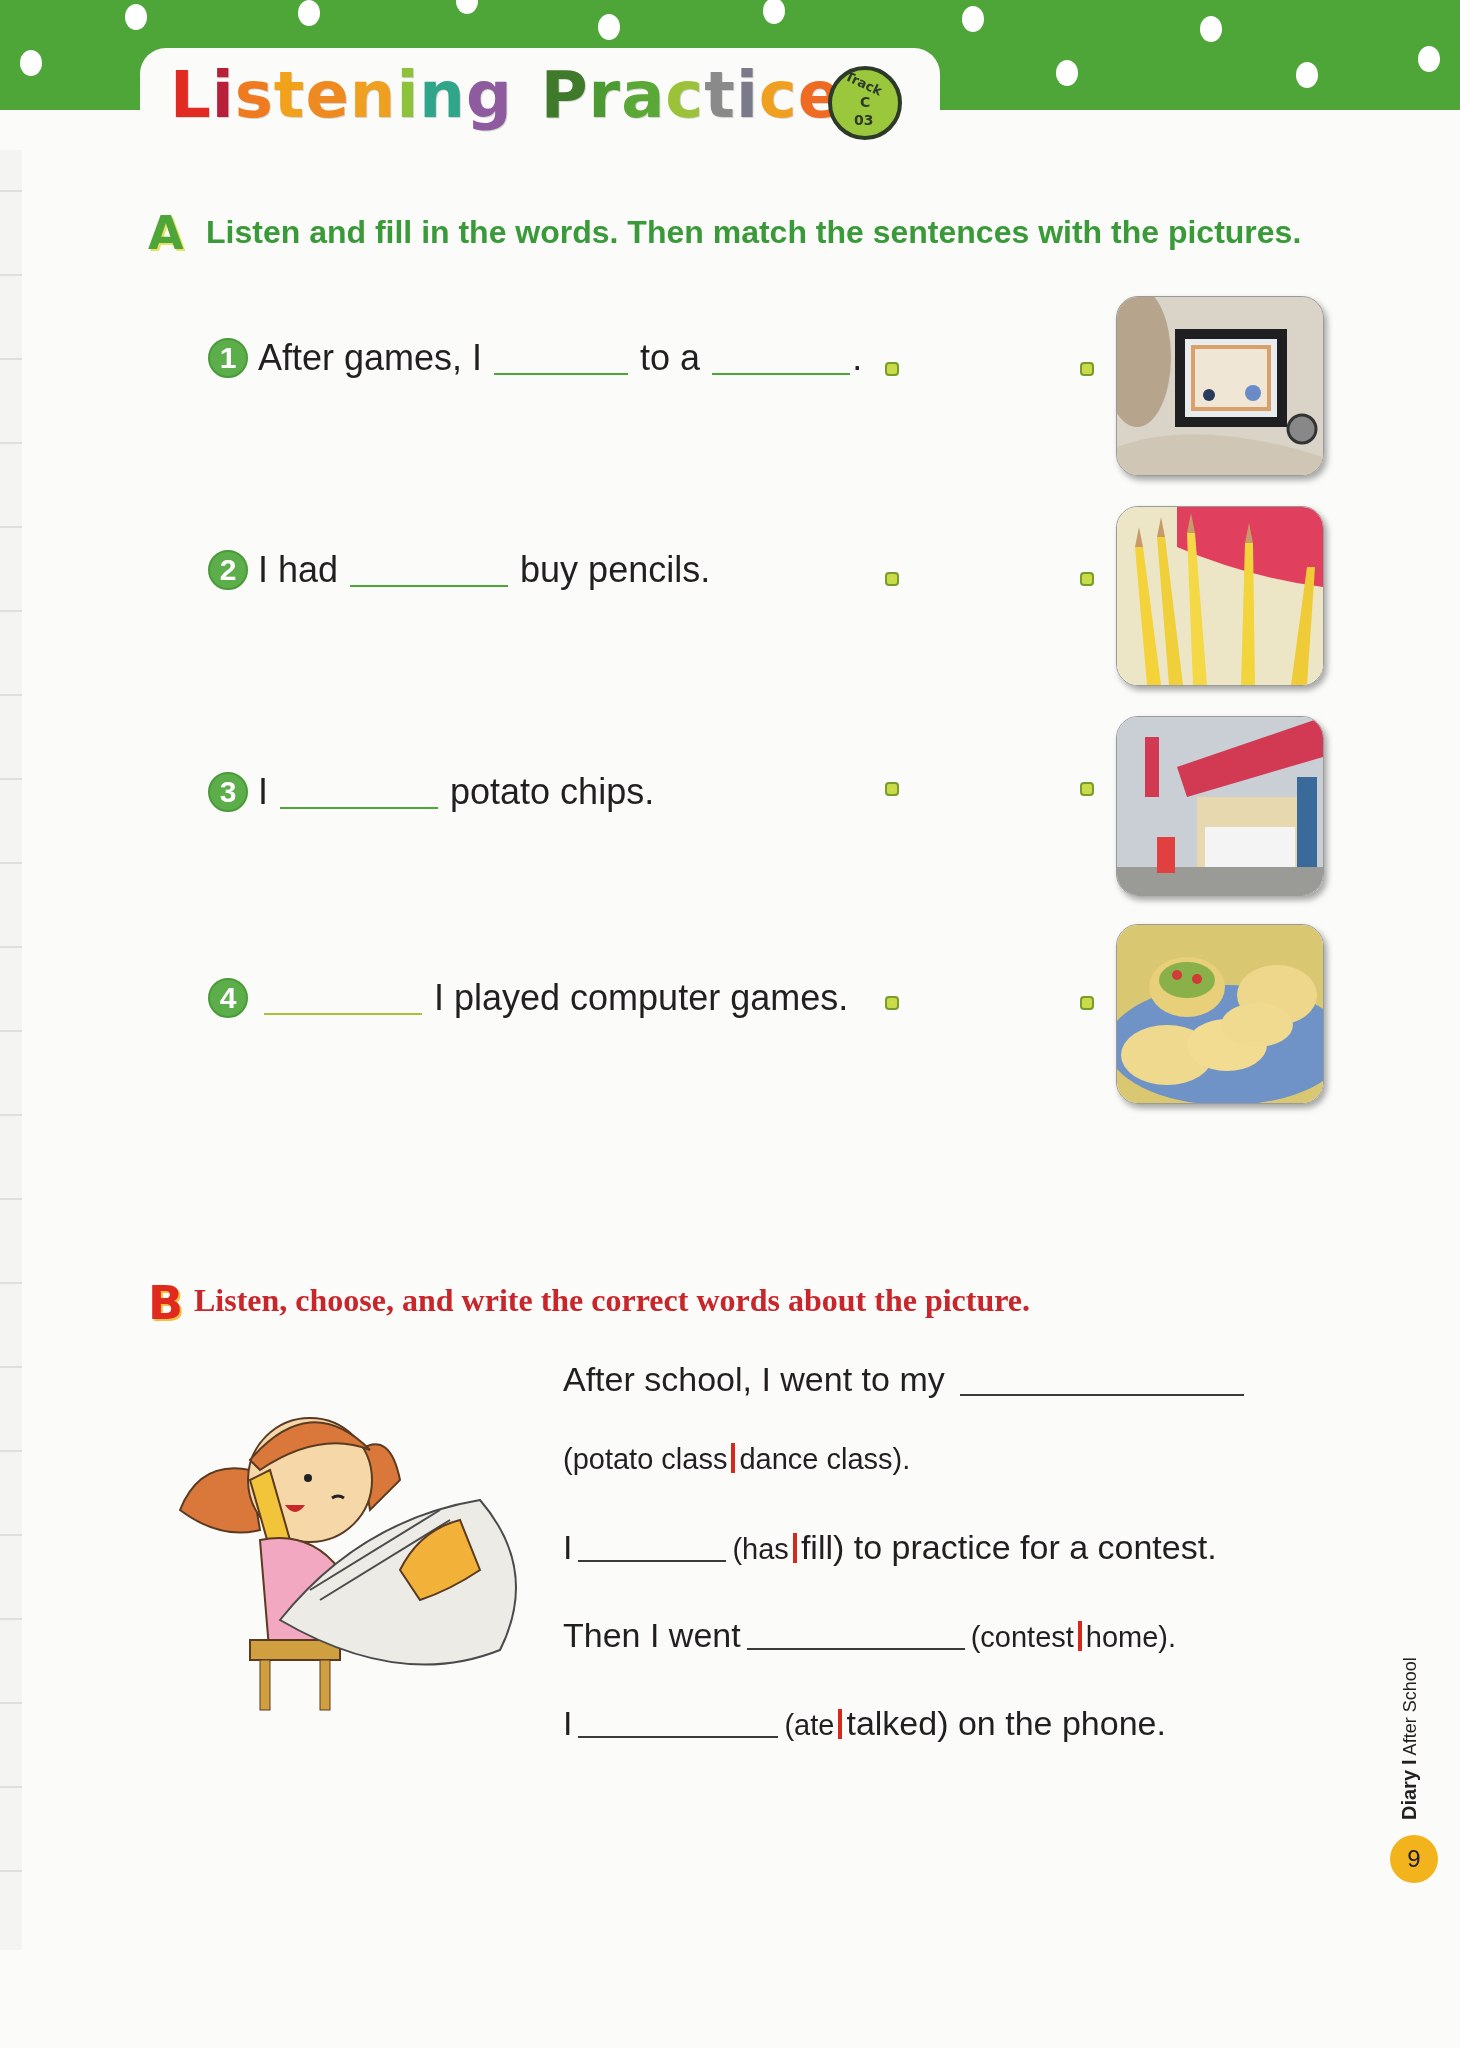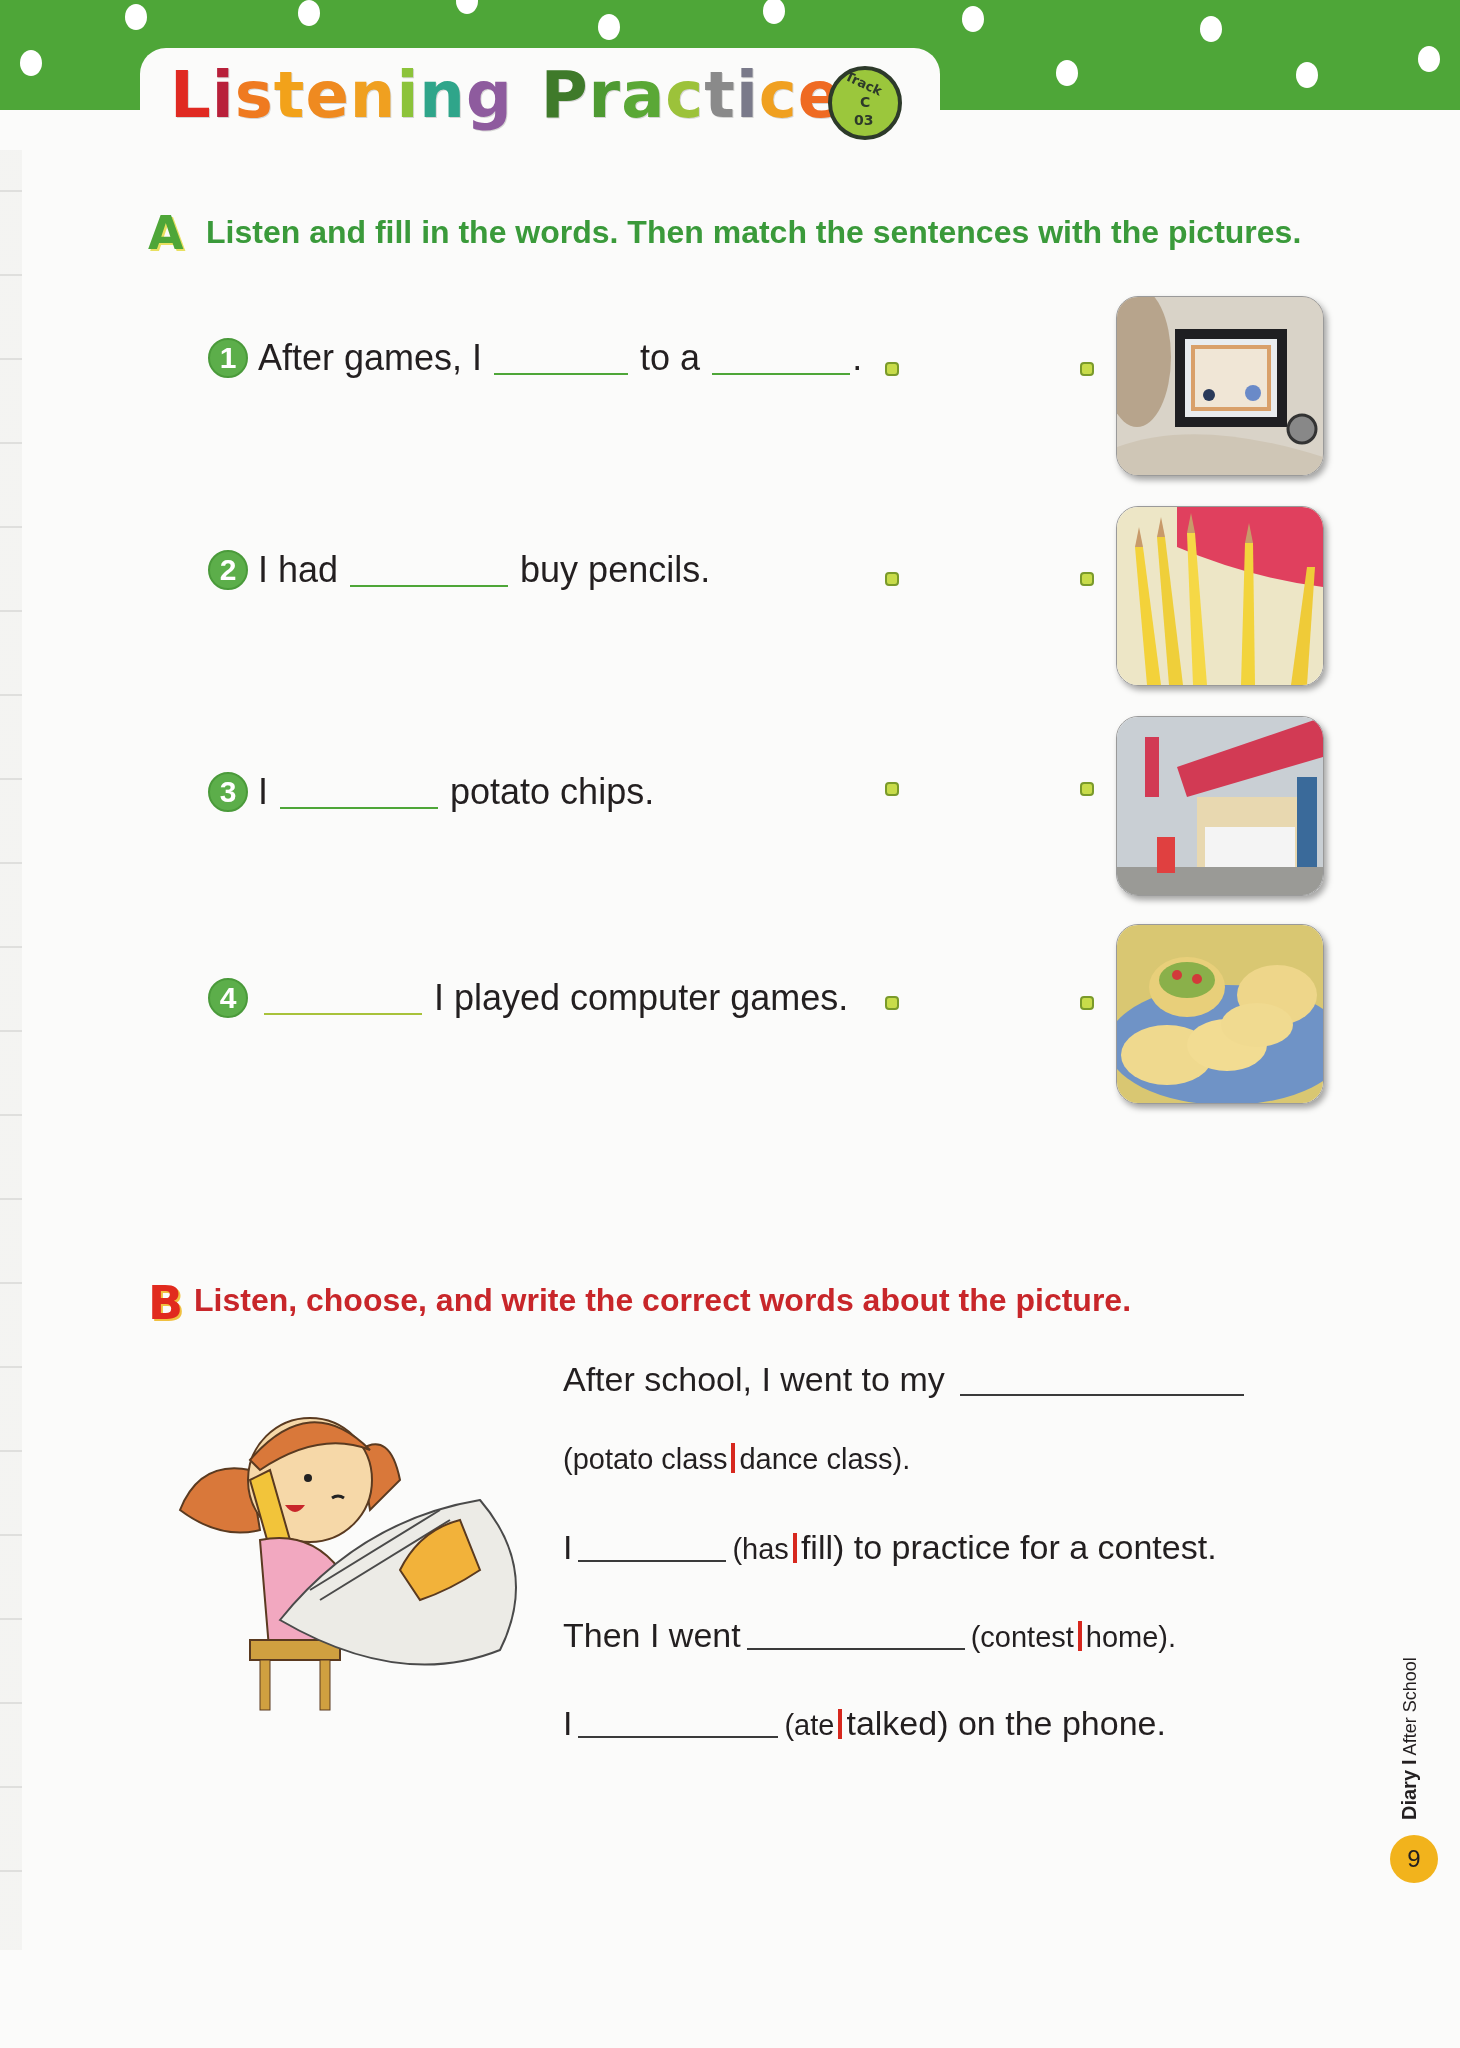--- a/index.html
+++ b/index.html
@@ -228,21 +228,21 @@
     <circle cx="60" cy="50" r="5" fill="#d23a3a"></circle>
     <circle cx="80" cy="54" r="5" fill="#d23a3a"></circle>
     <ellipse cx="50" cy="130" rx="46" ry="30" fill="#efd98e"></ellipse>
     <ellipse cx="110" cy="120" rx="40" ry="26" fill="#f2dc92"></ellipse>
     <ellipse cx="160" cy="70" rx="40" ry="30" fill="#eed68a"></ellipse>
     <ellipse cx="140" cy="100" rx="36" ry="22" fill="#f0da90"></ellipse>
   </svg>
 </div>
 
 <div class="sec-letter" style="left:148px;top:1278px;color:#e12a1e;text-shadow:2px 2px 0 #f0c040;">B</div>
-<div class="sec-text" style="left:194px;top:1280px;color:#c8262a;">Listen, choose, and write the correct words about the picture.</div>
+<div class="sec-text" style="left:194px;top:1280px;color:#c8262a;font-family:Liberation Serif, serif;">Listen, choose, and write the correct words about the picture.</div>
 
 <div class="abs" style="left:160px;top:1370px;width:370px;height:350px;">
   <svg width="370" height="350" viewBox="0 0 370 350">
 
     <path d="M20 140 Q40 90 90 100 L100 160 Q60 170 20 140Z" fill="#d9783a" stroke="#5a3a20" stroke-width="2"></path>
     <path d="M200 80 Q230 60 240 110 L210 140Z" fill="#d9783a" stroke="#5a3a20" stroke-width="2"></path>
 
     <circle cx="150" cy="110" r="62" fill="#f6d8a8" stroke="#5a3a20" stroke-width="2"></circle>
     <path d="M90 90 Q150 20 210 80 Q160 60 100 100Z" fill="#d9783a" stroke="#5a3a20" stroke-width="2"></path>
 

